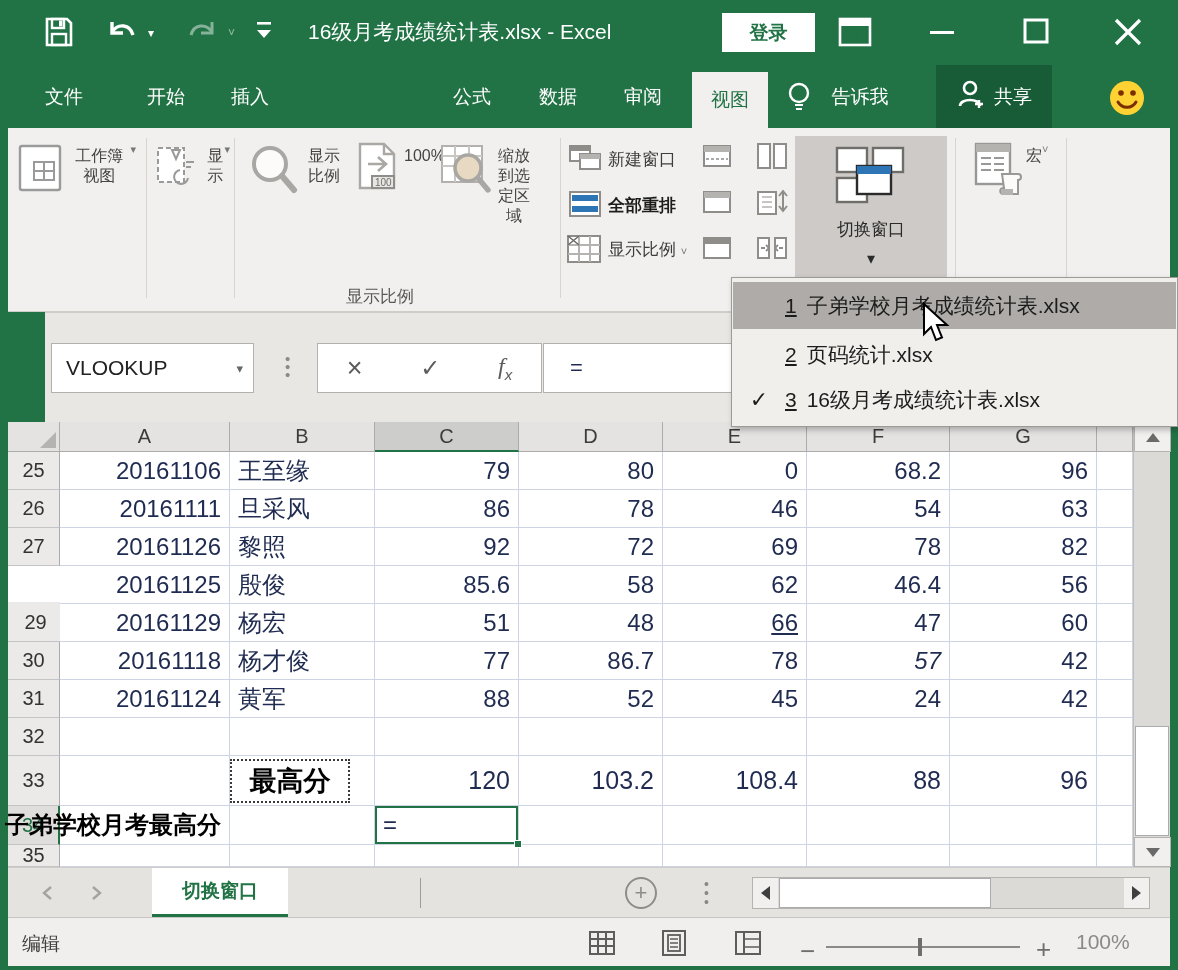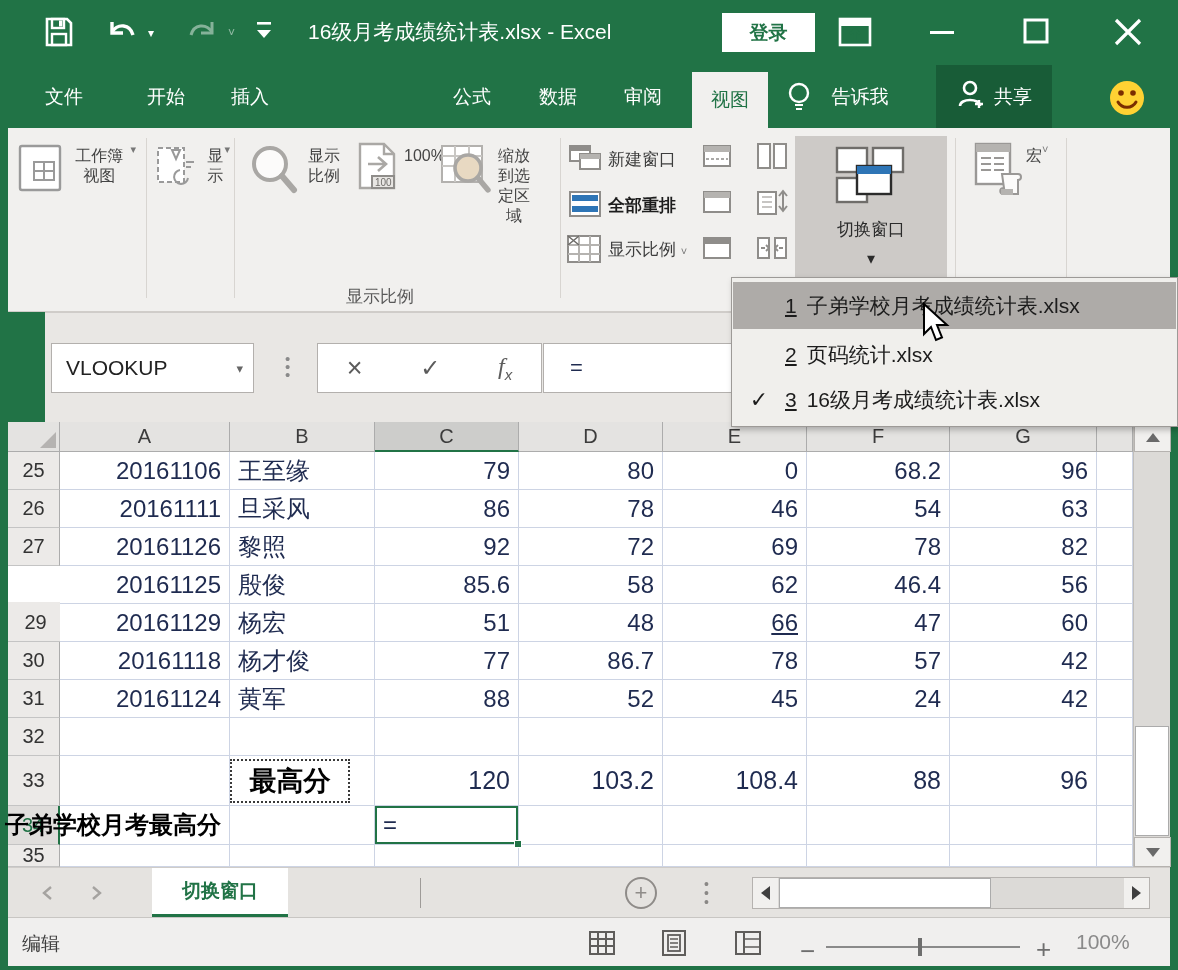--- a/index.html
+++ b/index.html
@@ -433,21 +433,21 @@
       <div class="cell rt" style="left: 663px; top: 604px; width: 144px; height: 38px; text-decoration: underline;">66</div>
       <div class="cell rt" style="left: 807px; top: 604px; width: 143px; height: 38px;">47</div>
       <div class="cell rt" style="left: 950px; top: 604px; width: 147px; height: 38px;">60</div>
       <div class="cell rt" style="left: 1097px; top: 604px; width: 36px; height: 38px;"></div>
       <div class="rowhdr" style="left: 8px; top: 642px; width: 52px; height: 38px;">30</div>
       <div class="cell rt" style="left: 60px; top: 642px; width: 170px; height: 38px;">20161118</div>
       <div class="cell lf" style="left: 230px; top: 642px; width: 145px; height: 38px;">杨才俊</div>
       <div class="cell rt" style="left: 375px; top: 642px; width: 144px; height: 38px;">77</div>
       <div class="cell rt" style="left: 519px; top: 642px; width: 144px; height: 38px;">86.7</div>
       <div class="cell rt" style="left: 663px; top: 642px; width: 144px; height: 38px;">78</div>
-      <div class="cell rt" style="left: 807px; top: 642px; width: 143px; height: 38px;">57</div>
+      <div class="cell rt" style="left: 807px; top: 642px; width: 143px; height: 38px; font-style: italic;">57</div>
       <div class="cell rt" style="left: 950px; top: 642px; width: 147px; height: 38px;">42</div>
       <div class="cell rt" style="left: 1097px; top: 642px; width: 36px; height: 38px;"></div>
       <div class="rowhdr" style="left: 8px; top: 680px; width: 52px; height: 38px;">31</div>
       <div class="cell rt" style="left: 60px; top: 680px; width: 170px; height: 38px;">20161124</div>
       <div class="cell lf" style="left: 230px; top: 680px; width: 145px; height: 38px;">黄军</div>
       <div class="cell rt" style="left: 375px; top: 680px; width: 144px; height: 38px;">88</div>
       <div class="cell rt" style="left: 519px; top: 680px; width: 144px; height: 38px;">52</div>
       <div class="cell rt" style="left: 663px; top: 680px; width: 144px; height: 38px;">45</div>
       <div class="cell rt" style="left: 807px; top: 680px; width: 143px; height: 38px;">24</div>
       <div class="cell rt" style="left: 950px; top: 680px; width: 147px; height: 38px;">42</div>

